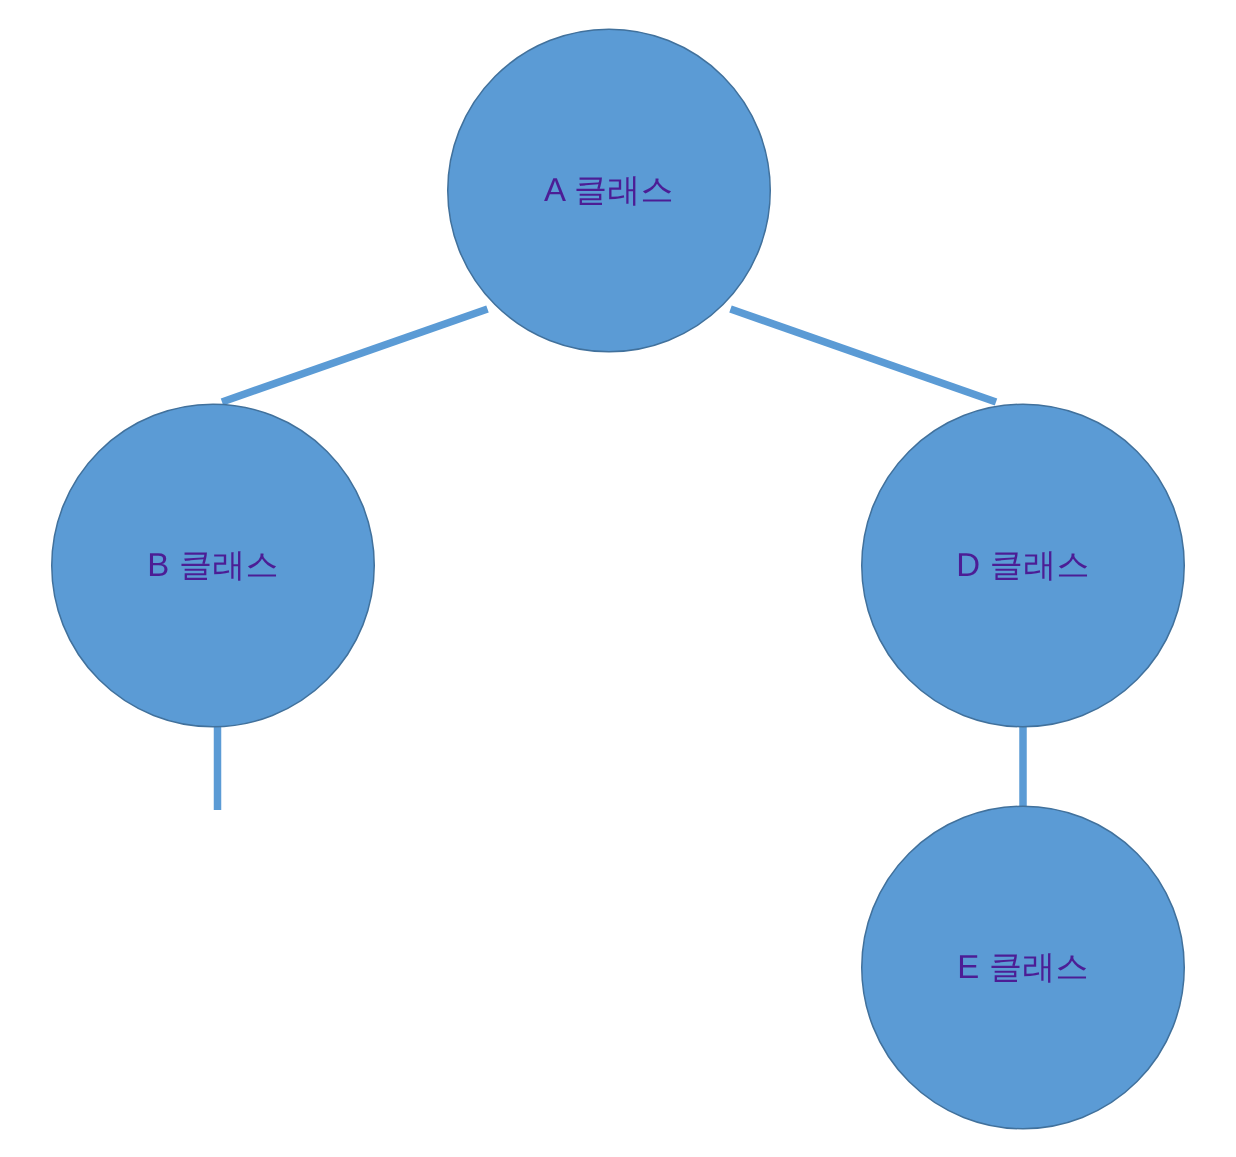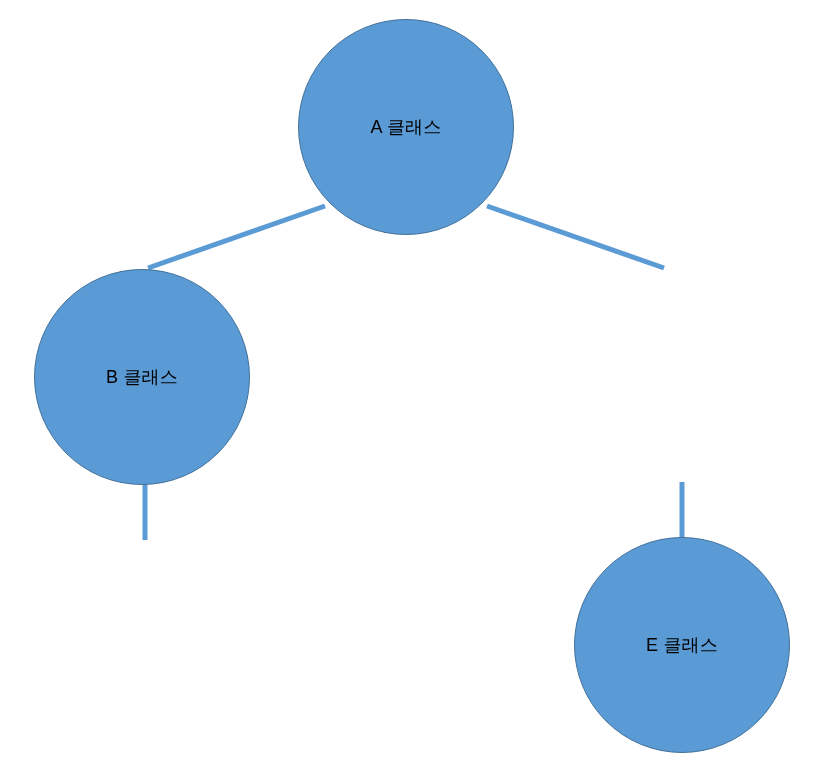--- a/index.html
+++ b/index.html
@@ -38,22 +38,22 @@
     position: absolute;
     border-radius: 50%;
     box-sizing: border-box;
     display: flex;
     align-items: center;
     justify-content: center;
     background: #5b9bd5;
     border: 1px solid #41719c;
   }
   .node-label {
-    color: #000000;
-    font-size: 18px;
+    color: #4c1d95;
+    font-size: 22px;
     font-weight: normal;
     line-height: 1;
     letter-spacing: 0.2px;
     white-space: nowrap;
     user-select: none;
   }
 </style>
 </head>
 <body>
 
@@ -70,19 +70,22 @@
 
     <div class="node" style="left:298px; top:19px; width:216px; height:216px;">
       <span class="node-label">A 클래스</span>
     </div>
 
     <div class="node" style="left:34px; top:269px; width:216px; height:216px;">
       <span class="node-label">B 클래스</span>
     </div>
 
 
+    <div class="node" style="left:574px; top:269px; width:216px; height:216px;">
+      <span class="node-label">D 클래스</span>
+    </div>
 
     <div class="node" style="left:574px; top:537px; width:216px; height:216px;">
       <span class="node-label">E 클래스</span>
     </div>
 
   </div>
 </div>
 
 </body></html>

